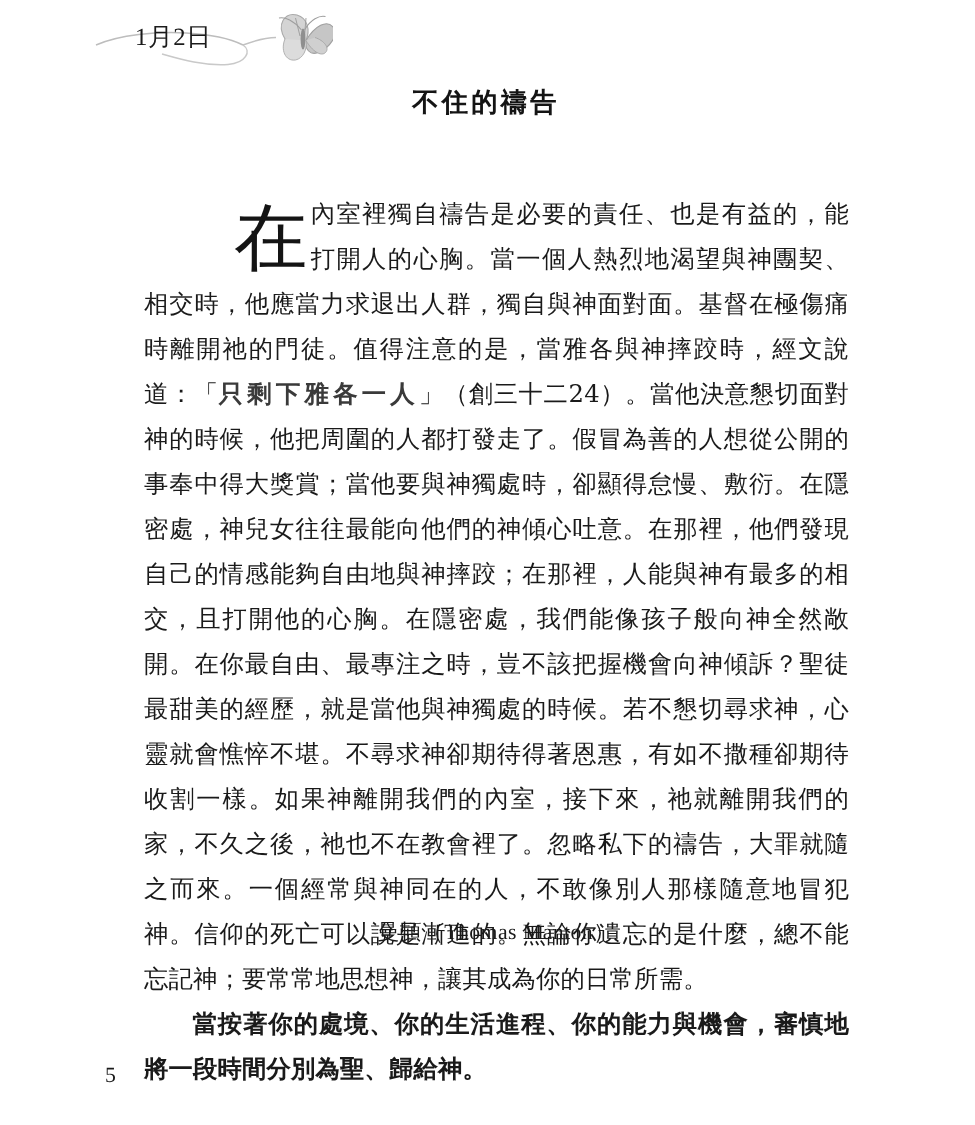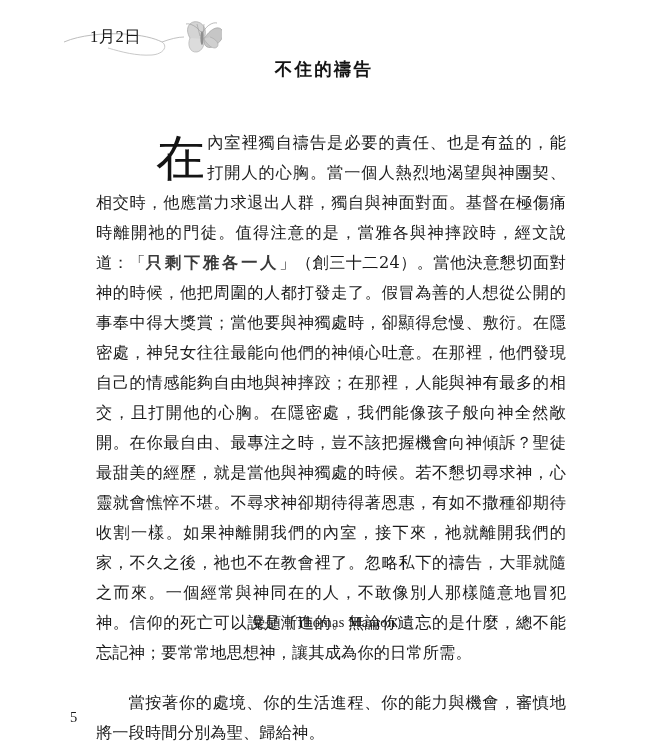--- a/index.html
+++ b/index.html
@@ -13,21 +13,21 @@
     font-family: "Liberation Serif", "DejaVu Serif", serif;
     color: #1a1a1a;
     overflow: hidden;
     position: relative;
   }
 
   
   .date-header {
     position: absolute;
     left: 62px;
-    top: 14px;
+    top: 2px;
     width: 160px;
     height: 52px;
   }
   .date-ornament-svg {
     position: absolute;
     left: 0;
     top: 0;
   }
   .date-label {
     position: absolute;
@@ -78,22 +78,22 @@
     text-justify: inter-character;
     color: #1a1a1a;
     letter-spacing: 0.15px;
     margin: 0;
     font-family: "DejaVu Serif", "Liberation Serif", serif;
   }
   .para-first {
     text-indent: 0;
   }
   .para-second {
-    margin-top: 20px;
     text-indent: 2em;
+    font-weight: bold;
   }
   .dropcap {
     float: left;
     font-size: 49px;
     line-height: 50px;
     margin: 6px 2px 0 60px;
     font-weight: 400;
     color: #141414;
     font-family: "DejaVu Serif", "Liberation Serif", serif;
   }

